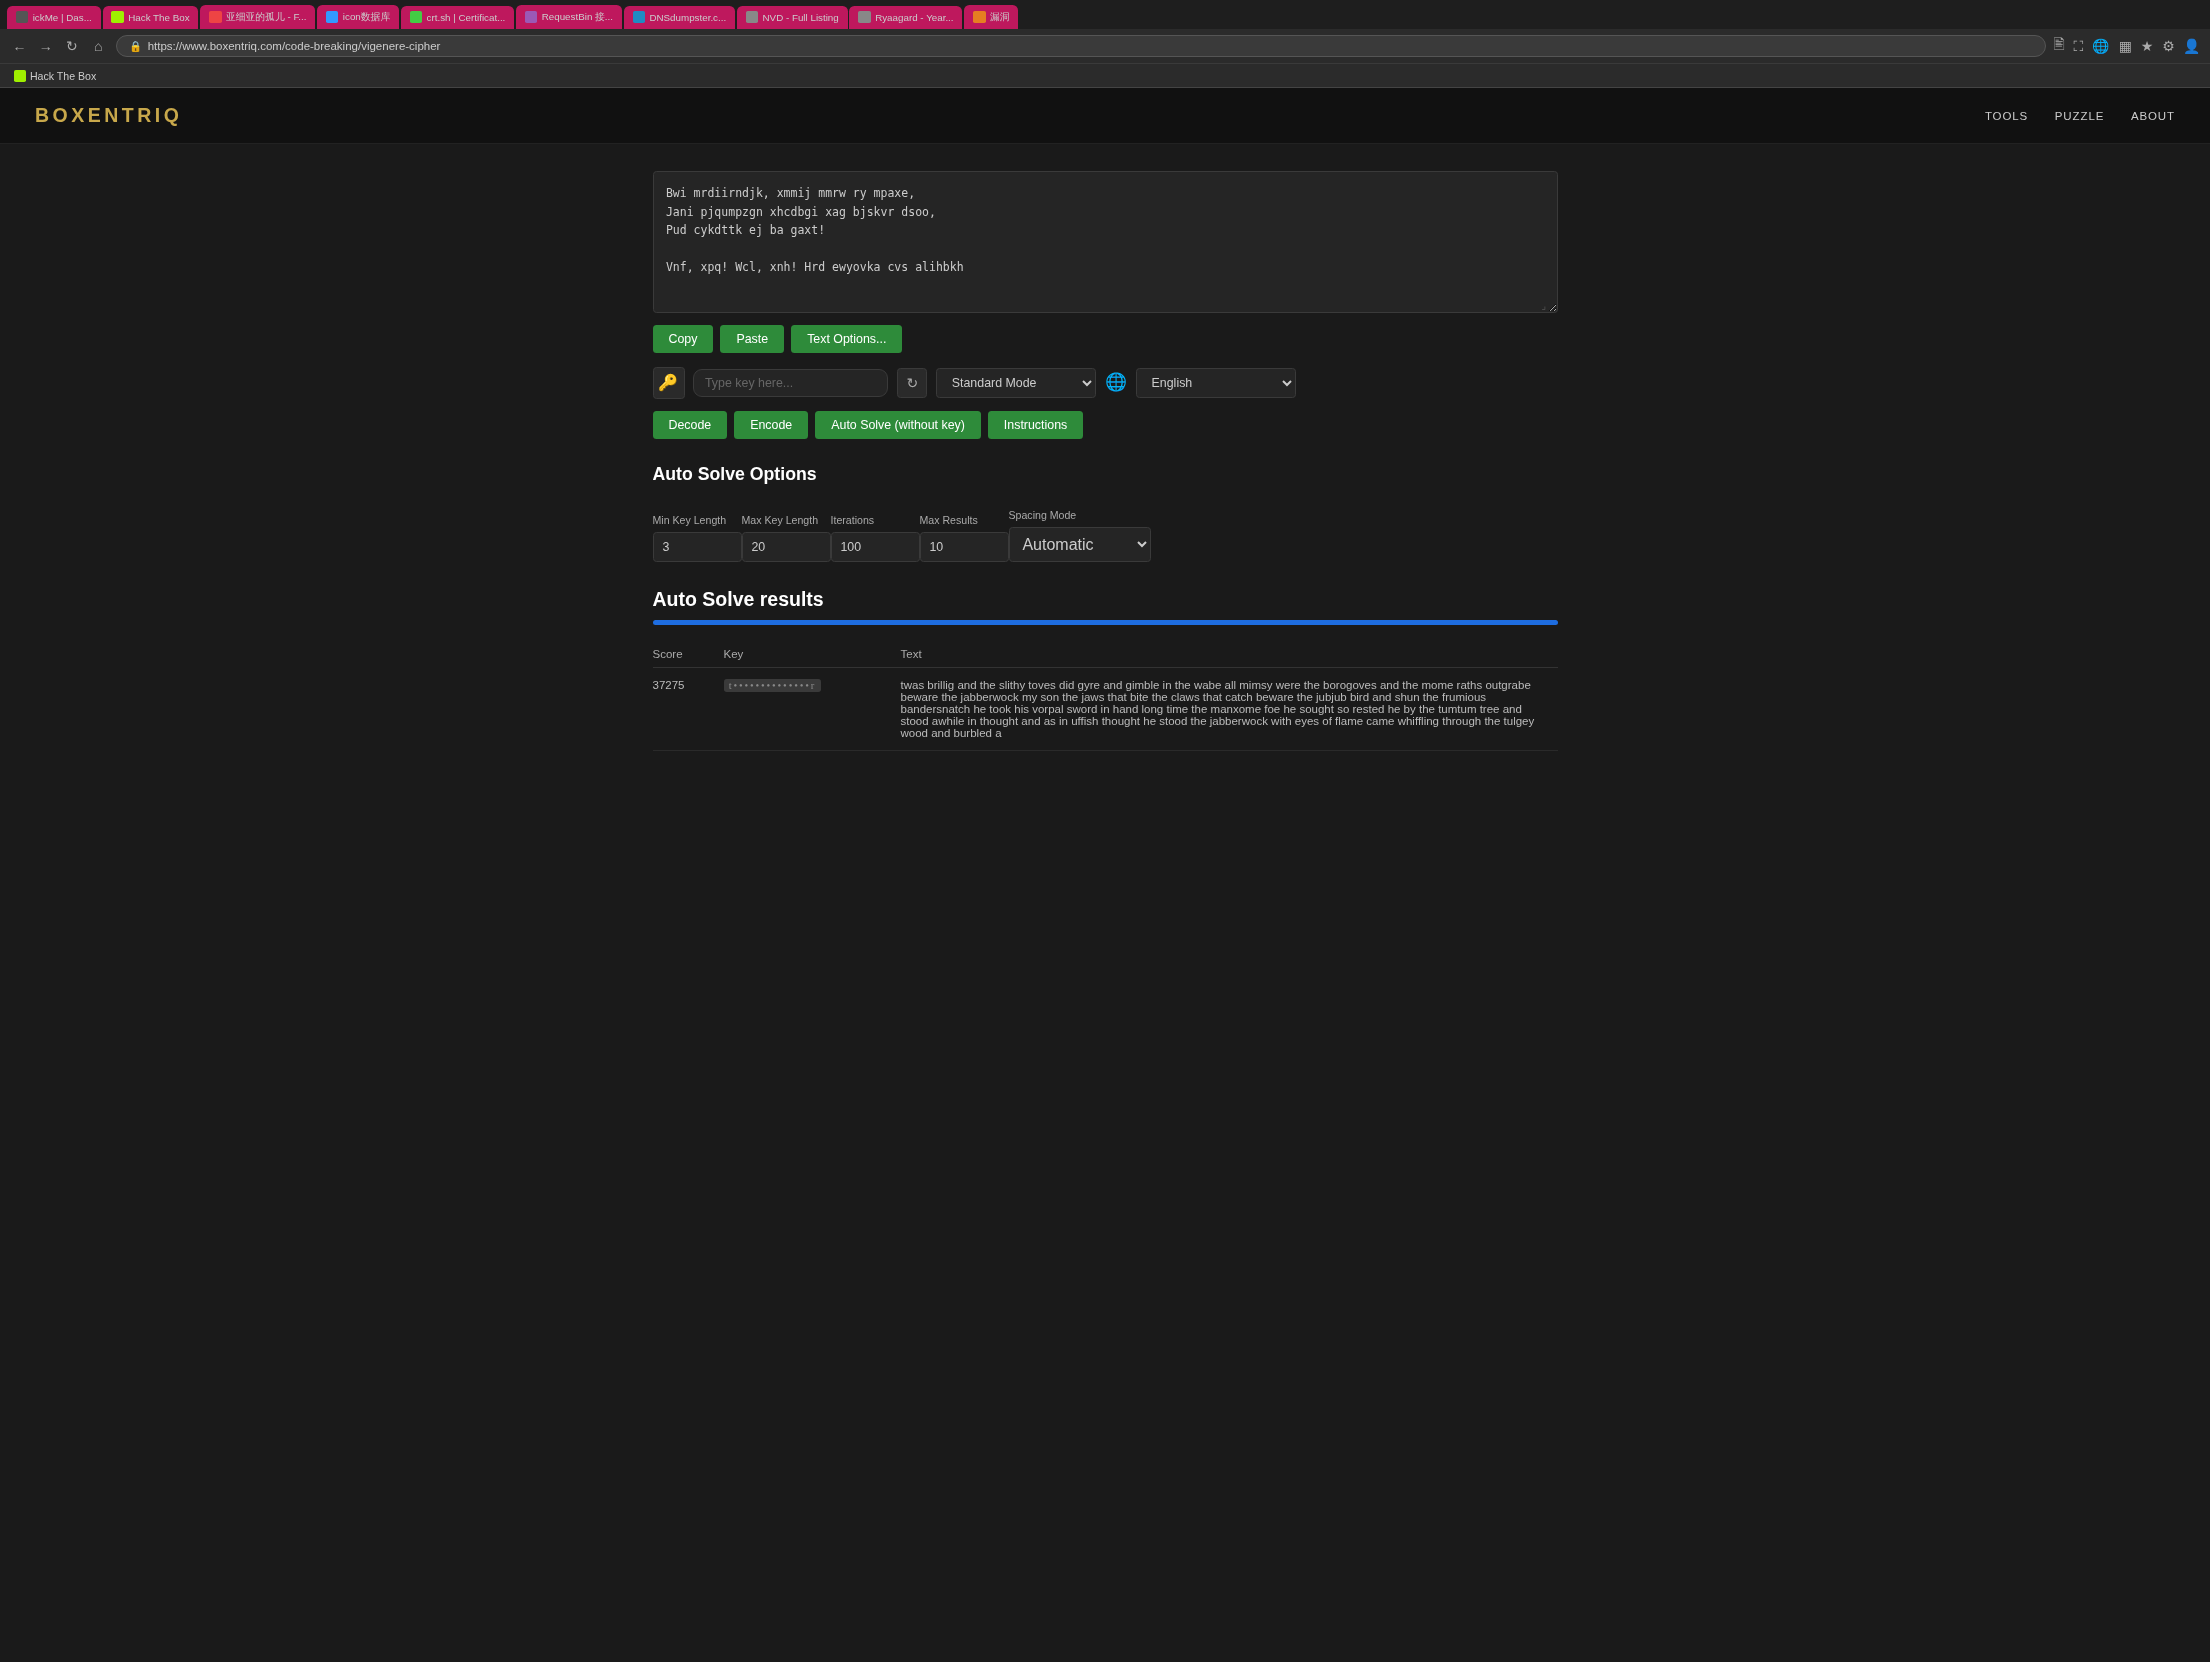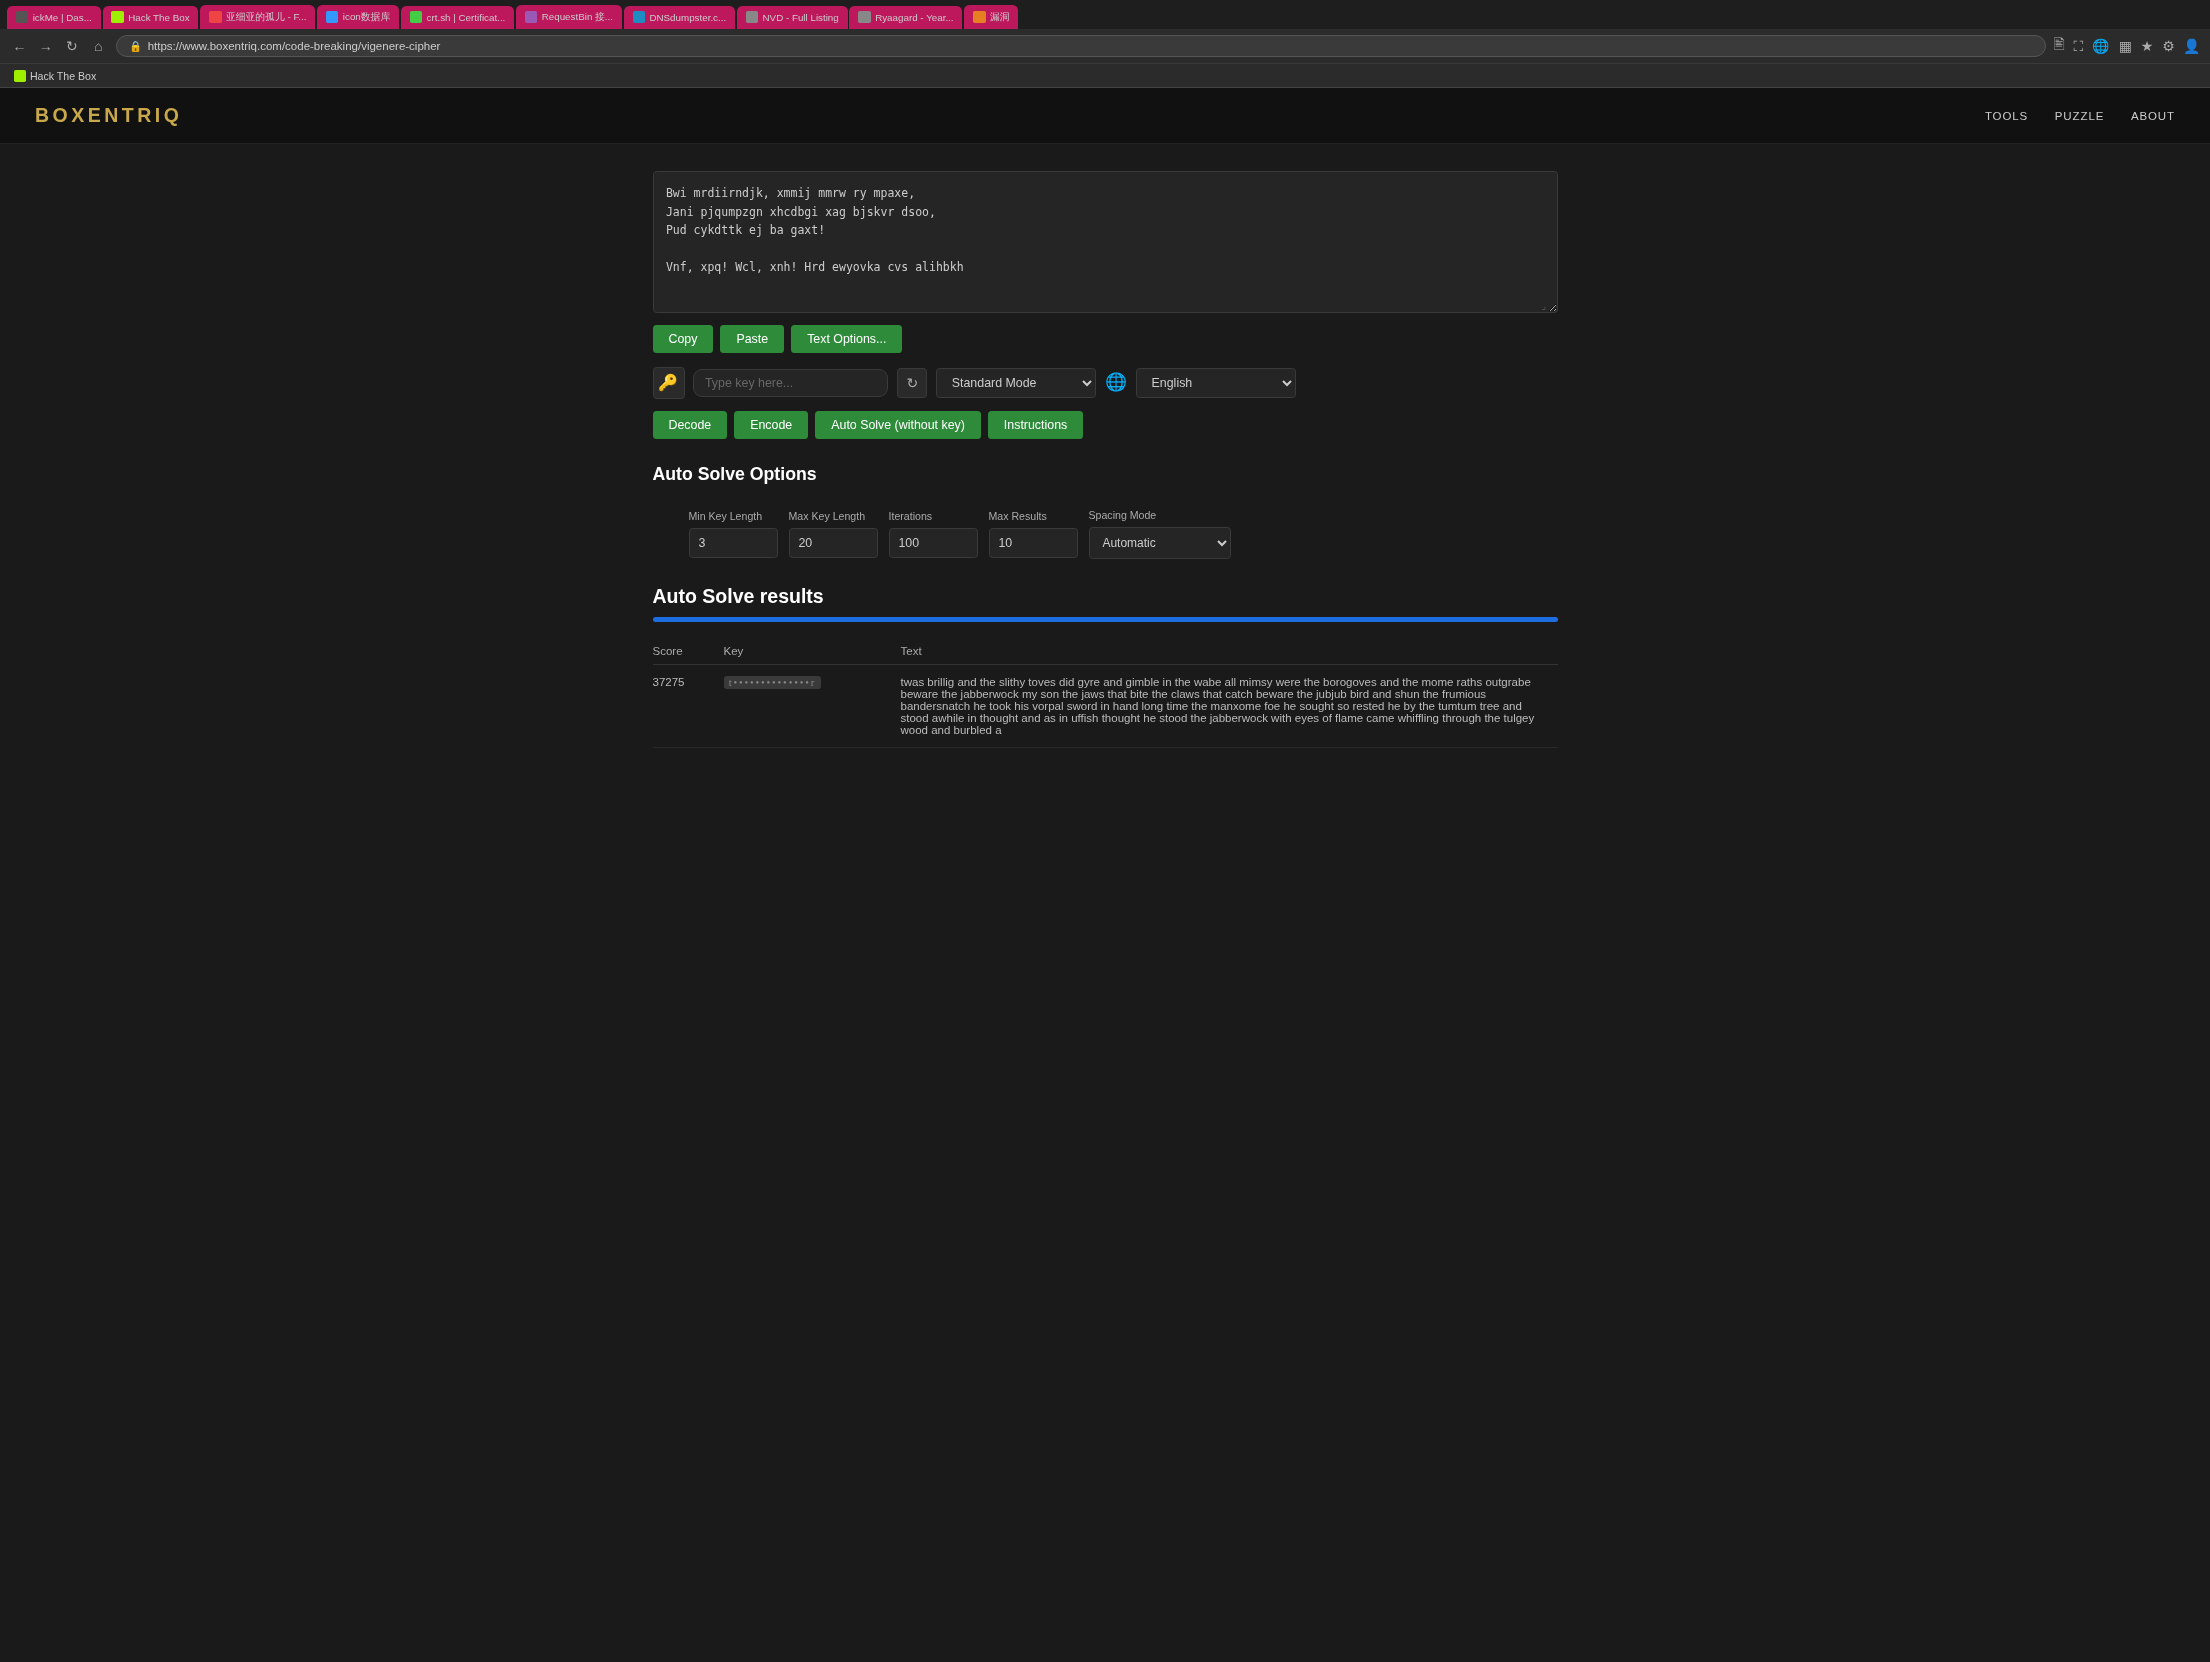--- a/index.html
+++ b/index.html
@@ -285,24 +285,23 @@
 
     
     .section-title {
       font-size: 17.7px;
       font-weight: bold;
       color: #fff;
       margin-bottom: 24px;
     }
     .options-row {
       display: flex;
-      gap: 11px;
-      align-items: center;
+      gap: 0;
+      align-items: flex-end;
       margin-bottom: 26.6px;
-      margin-left: 36px;
     }
     .option-group {
       display: flex;
       flex-direction: column;
       gap: 5.3px;
     }
     .option-label {
       font-size: 10.6px;
       color: #aaa;
       font-weight: 500;
@@ -315,21 +314,21 @@
       padding: 7px 8.9px;
       font-size: 12.4px;
       width: 89px;
     }
     .spacing-select {
       background: #252525;
       border: 0.9px solid #3a3a3a;
       border-radius: 3.5px;
       color: #ccc;
       padding: 7px 8.9px;
-      font-size: 12px;
+      font-size: 16px;
       cursor: pointer;
       width: 142px;
     }
 
     
     .results-section { }
     .results-title {
       font-size: 19.5px;
       font-weight: bold;
       color: #fff;

